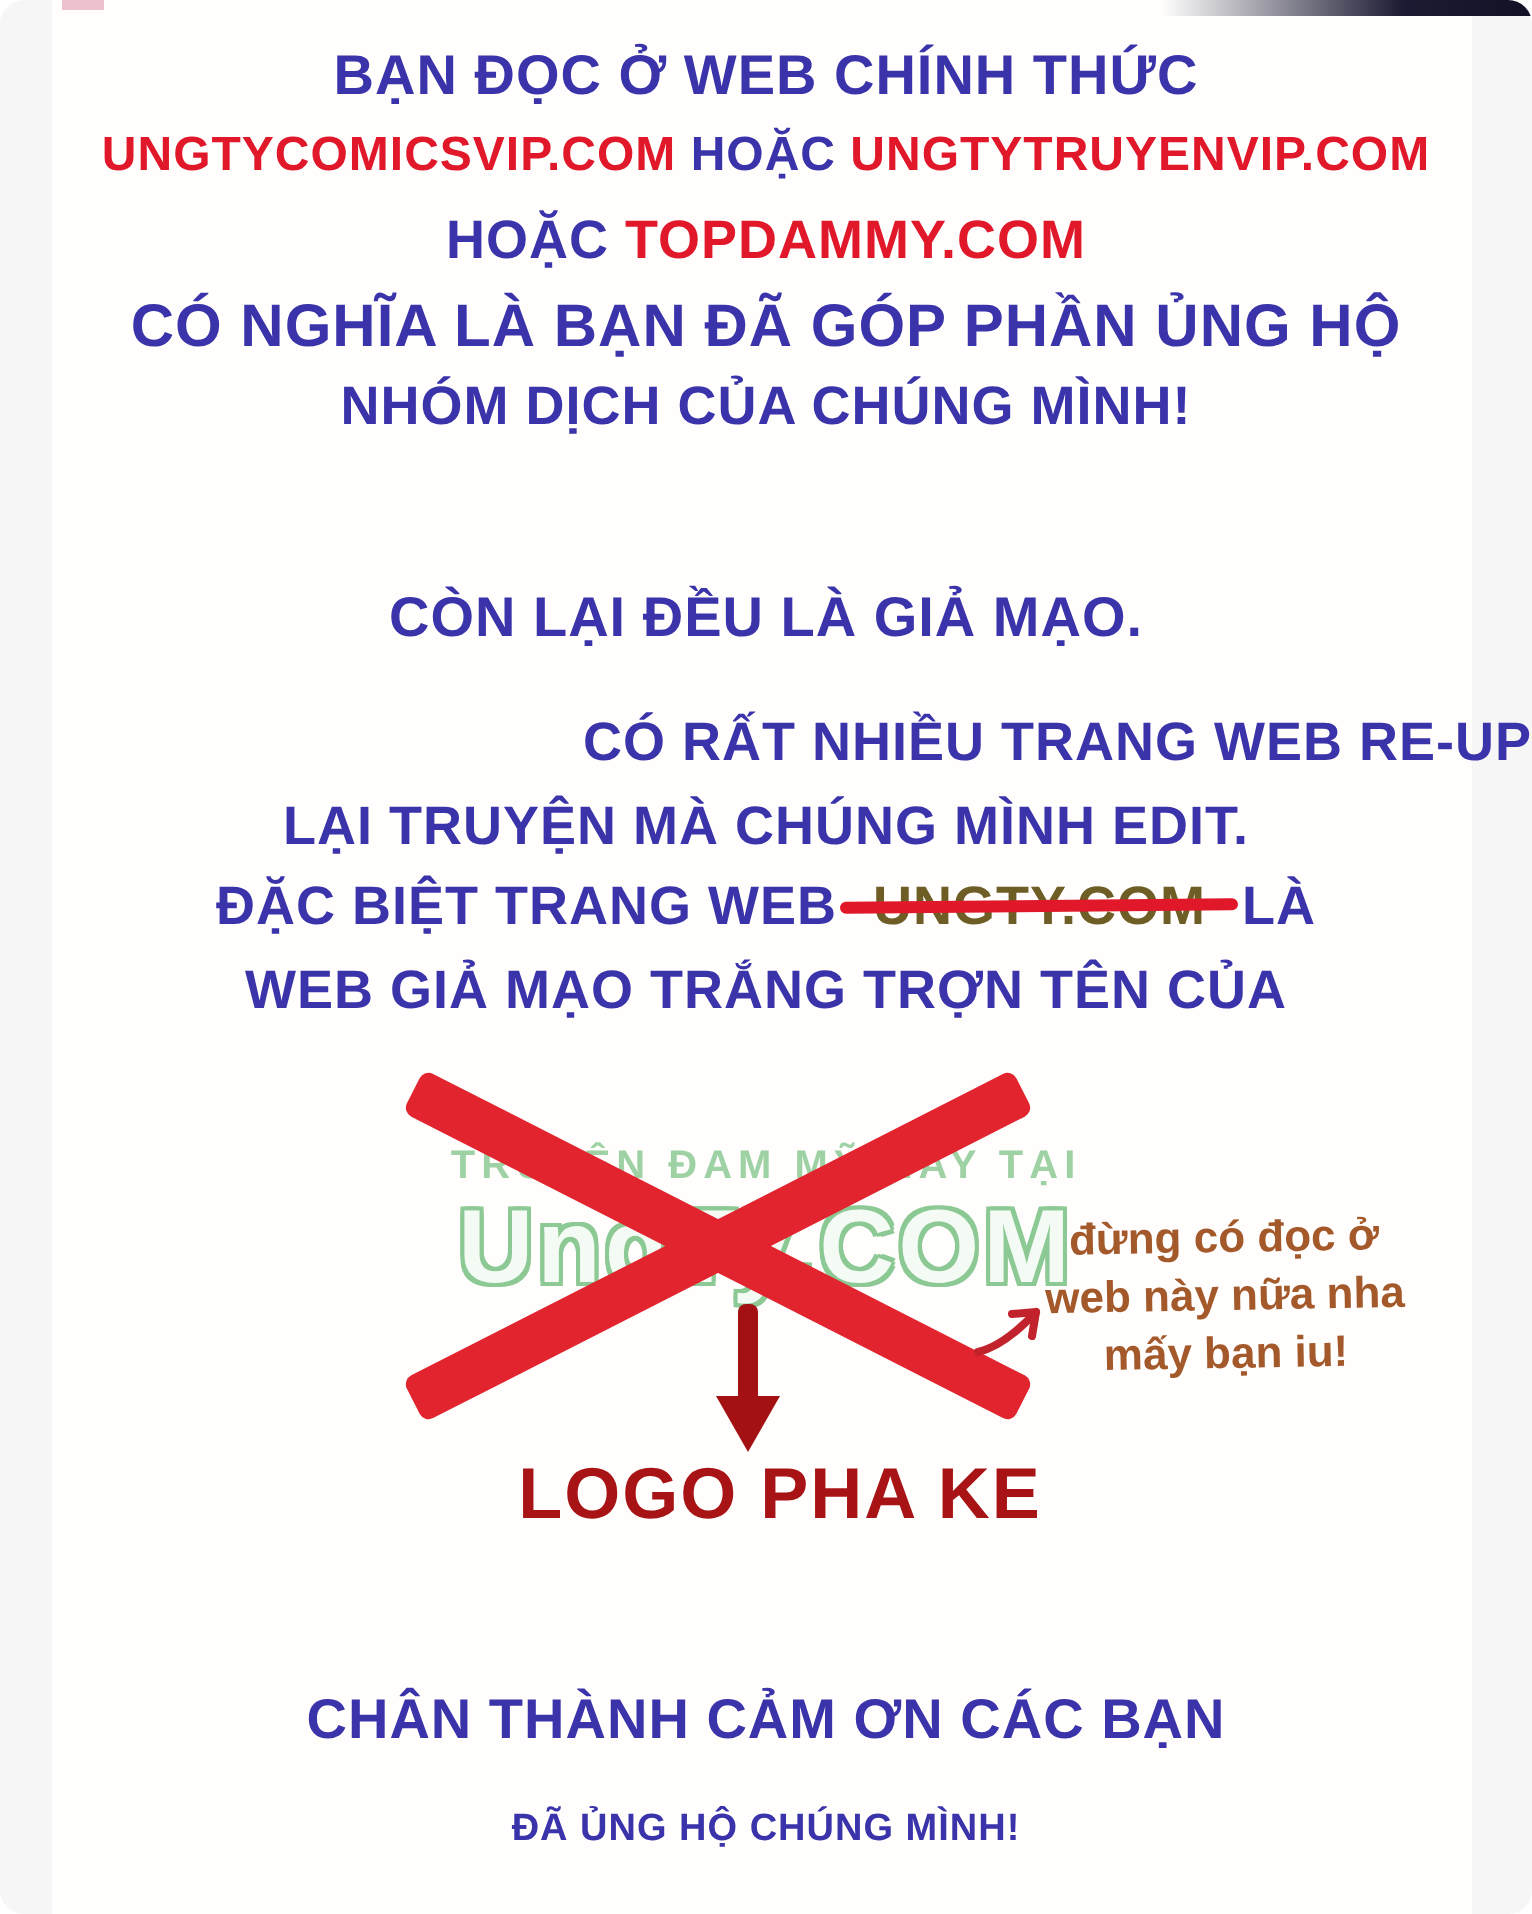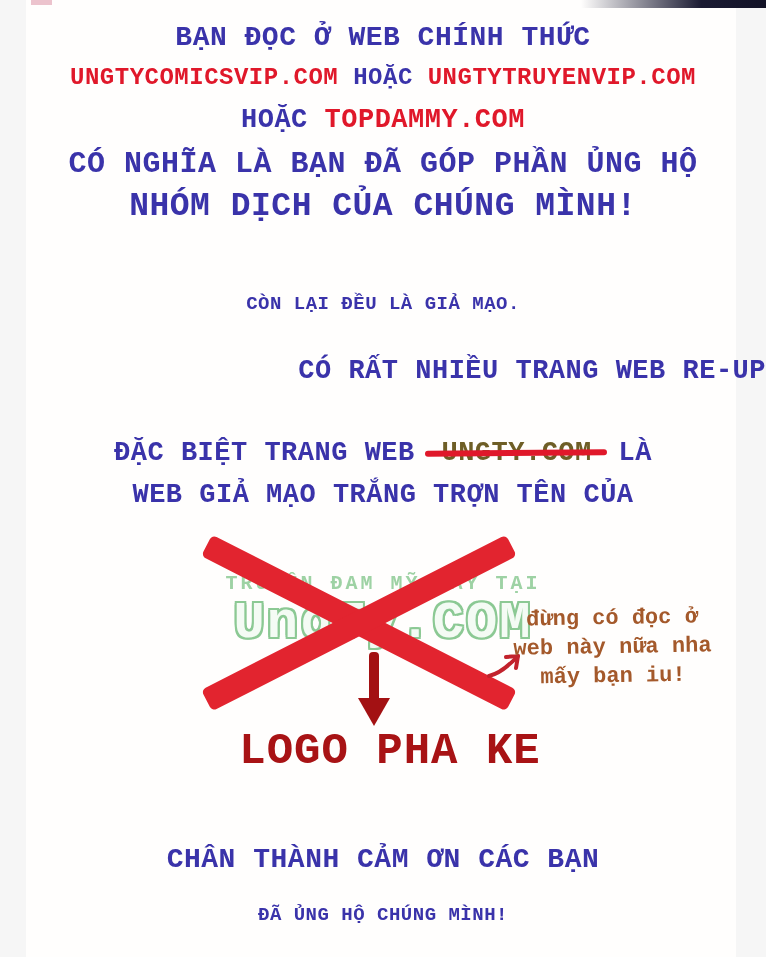--- a/index.html
+++ b/index.html
@@ -3,22 +3,23 @@
 <meta charset="utf-8">
 <style>
   * { margin: 0; padding: 0; box-sizing: border-box; }
   html, body { background: #ffffff; }
   .page {
     position: relative;
     width: 766px;
     height: 957px;
     background: #fffefd;
     overflow: hidden;
-    font-family: Liberation Mono, monospace;
+    font-family: Liberation Sans, sans-serif;
     font-weight: 700;
+    border-radius: 12px;
   }
   
   .edge-strip { position: absolute; top: 0; height: 100%; background: #f6f6f6; }
   .edge-strip.left  { left: 0;  width: 26px; }
   .edge-strip.right { right: 0; width: 30px; }
   
   .top-dark-strip {
     position: absolute; top: 0; right: 0; width: 185px; height: 8px;
     background: linear-gradient(90deg, rgba(25,25,50,0) 0%, #1b1b33 65%, #121226 100%);
   }
@@ -33,25 +34,25 @@
     letter-spacing: 0.5px;
   }
   .blue  { color: #3a33aa; }
   .red   { color: #e0182a; }
 
   
   .h1 { top: 22px;  font-size: 28px; }
   .h2 { top: 64px;  font-size: 24px; }
   .h3 { top: 105px; font-size: 27px; }
   .h4 { top: 147px; font-size: 30px; }
-  .h5 { top: 188px; font-size: 33px; }
+  .h5 { top: 188px; font-size: 27px; }
 
   
   .n1 { top: 251px; font-size: 28px; }
-  .n2 { top: 293px; font-size: 19px; }
+  .n2 { top: 293px; font-size: 28px; }
 
   
   .w1 { top: 356px; font-size: 27px; text-align: right; }
   .w2 { top: 398px; font-size: 27px; }
   .w3 { top: 438px; font-size: 27px; }
   .w4 { top: 480px; font-size: 27px; }
   .w5 { top: 521px; font-size: 27px; }
 
   .strike {
     color: #6e5e26;
@@ -97,21 +98,21 @@
     font-size: 22px; line-height: 29px;
     transform: rotate(-1deg);
     white-space: nowrap;
   }
   .doodle-arrow { position: absolute; left: 486px; top: 643px; }
 
   
   .down-arrow { position: absolute; left: 352px; top: 650px; }
 
   .fake-label {
-    top: 726px; font-size: 44px; letter-spacing: 1px;
+    top: 726px; font-size: 36px; letter-spacing: 1px;
     color: #a81315;
     padding-left: 14px;
   }
 
   
   .f1 { top: 844px; font-size: 28px; }
   .f2 { top: 904px; font-size: 19px; }
 </style>
 </head>
 <body>
@@ -125,20 +126,21 @@
 
   <div class="line h1 blue">BẠN ĐỌC Ở WEB CHÍNH THỨC</div>
   <div class="line h2"><span class="red">UNGTYCOMICSVIP.COM</span><span class="blue"> HOẶC </span><span class="red">UNGTYTRUYENVIP.COM</span></div>
   <div class="line h3"><span class="blue">HOẶC </span><span class="red">TOPDAMMY.COM</span></div>
   <div class="line h4 blue">CÓ NGHĨA LÀ BẠN ĐÃ GÓP PHẦN ỦNG HỘ</div>
   <div class="line h5 blue">NHÓM DỊCH CỦA CHÚNG MÌNH!</div>
 
   <div class="line n2 blue">CÒN LẠI ĐỀU LÀ GIẢ MẠO.</div>
 
   <div class="line w1 blue">CÓ RẤT NHIỀU TRANG WEB RE-UP</div>
+  <div class="line w2 blue">LẠI TRUYỆN MÀ CHÚNG MÌNH EDIT.</div>
   <div class="line w4 blue">WEB GIẢ MẠO TRẮNG TRỢN TÊN CỦA</div>
   <div class="line w3"><span class="blue">ĐẶC BIỆT TRANG WEB</span><span> </span><span class="strike">UNGTY.COM</span><span> </span><span class="blue">LÀ</span></div>
 
   <div class="line logo-tagline">TRUYỆN ĐAM MỸ HAY TẠI</div>
   <div class="line logo-site">UngTy.COM</div>
 
   <div class="x-box">
     <div class="x-bar a"></div>
     <div class="x-bar b"></div>
   </div>

